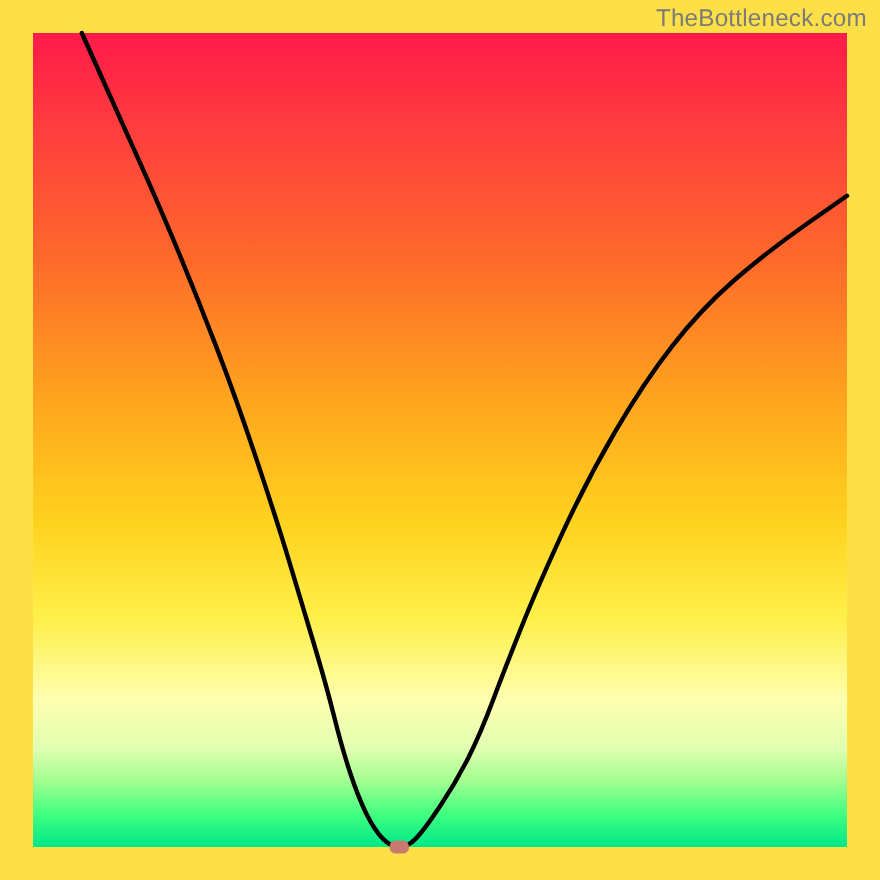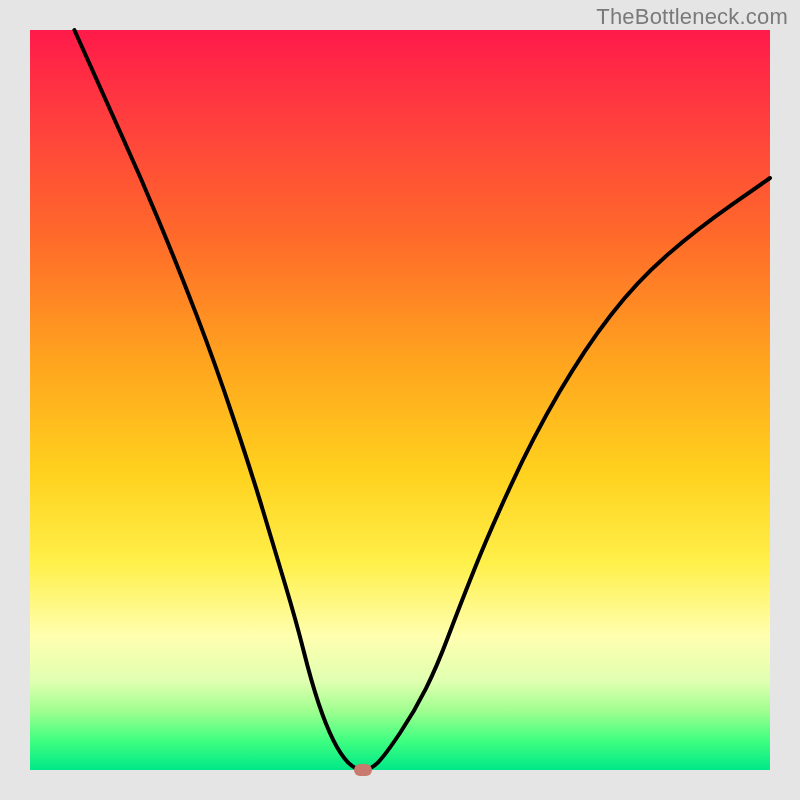--- a/index.html
+++ b/index.html
@@ -10,21 +10,21 @@
     position: relative;
     font-family: Arial, sans-serif;
     overflow: hidden;
   }
   .frame {
     position: absolute;
     top: 0;
     left: 0;
     width: 800px;
     height: 800px;
-    background: #e5e5e5;
+    background: #fde047;
   }
   .plot-area {
     position: absolute;
     top: 30px;
     left: 30px;
     width: 740px;
     height: 740px;
     background: linear-gradient(to bottom,
       #ff1a4a 0%,
       #ff3e3e 12%,

